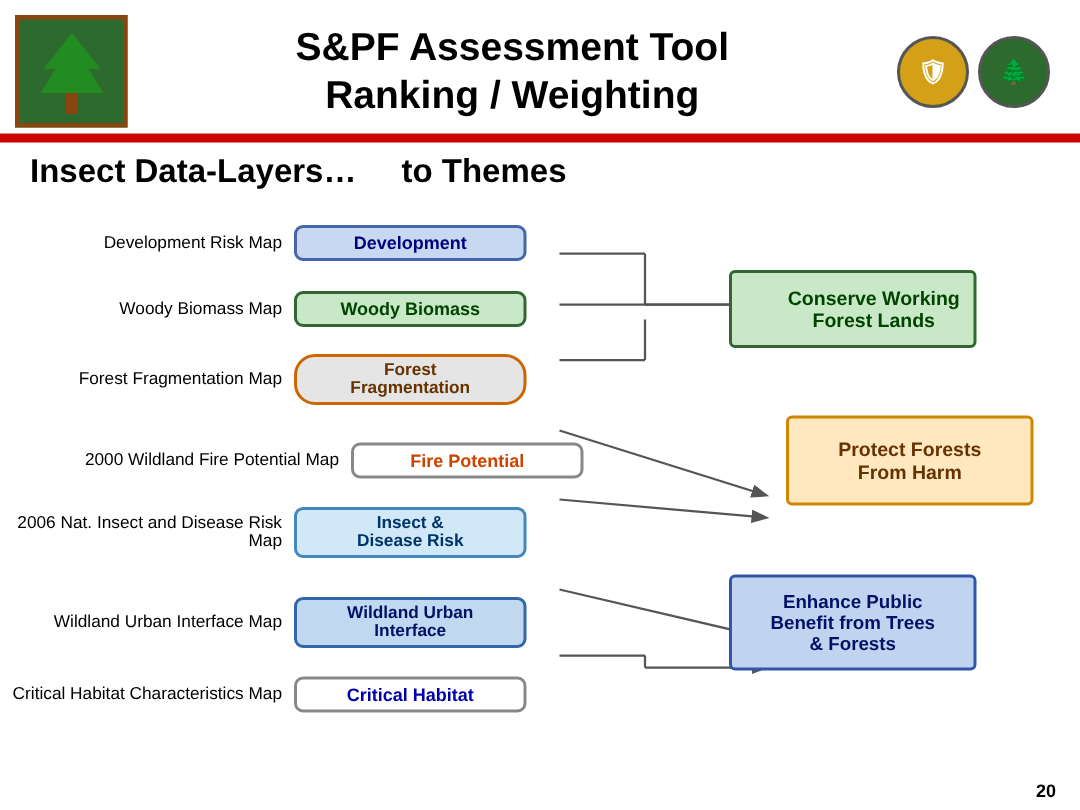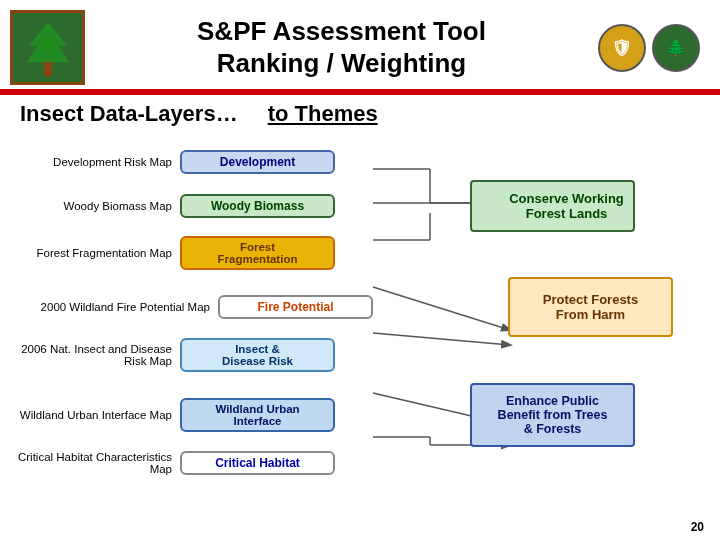--- a/index.html
+++ b/index.html
@@ -86,21 +86,20 @@
       display: flex;
       align-items: baseline;
       padding: 0 20px 8px 20px;
       font-size: 22px;
       font-weight: bold;
       color: #000;
       gap: 30px;
     }
     .assign-row span.to-themes {
       font-weight: bold;
-      text-decoration: underline;
     }
 
     .chip {
       border: 2px solid;
       border-radius: 6px;
       text-align: center;
       font-weight: bold;
       font-size: 12px;
       padding: 3px 6px;
       cursor: default;
@@ -109,23 +108,24 @@
       background: #c8d8f0;
       border-color: #4466aa;
       color: #000080;
     }
     .chip-green {
       background: #c8e8c8;
       border-color: #336633;
       color: #004400;
     }
     .chip-orange {
-      background: #eab308;
+      background: #e5e5e5;
       border-color: #cc6600;
       color: #663300;
+      border-radius: 14px;
     }
     .chip-fire {
       background: #fff;
       border-color: #888;
       color: #cc4400;
       font-weight: bold;
     }
     .chip-insect {
       background: #d0e8f8;
       border-color: #4488bb;
@@ -182,21 +182,21 @@
       color: #000;
       font-weight: bold;
     }
 
     
     .data-row {
       display: flex;
       align-items: center;
     }
     .label-cell {
-      width: 180px;
+      width: 196px;
       text-align: right;
       padding-right: 8px;
       font-size: 11.5px;
       color: #000;
       flex-shrink: 0;
     }
     .chip-cell {
       width: 155px;
       flex-shrink: 0;
     }

